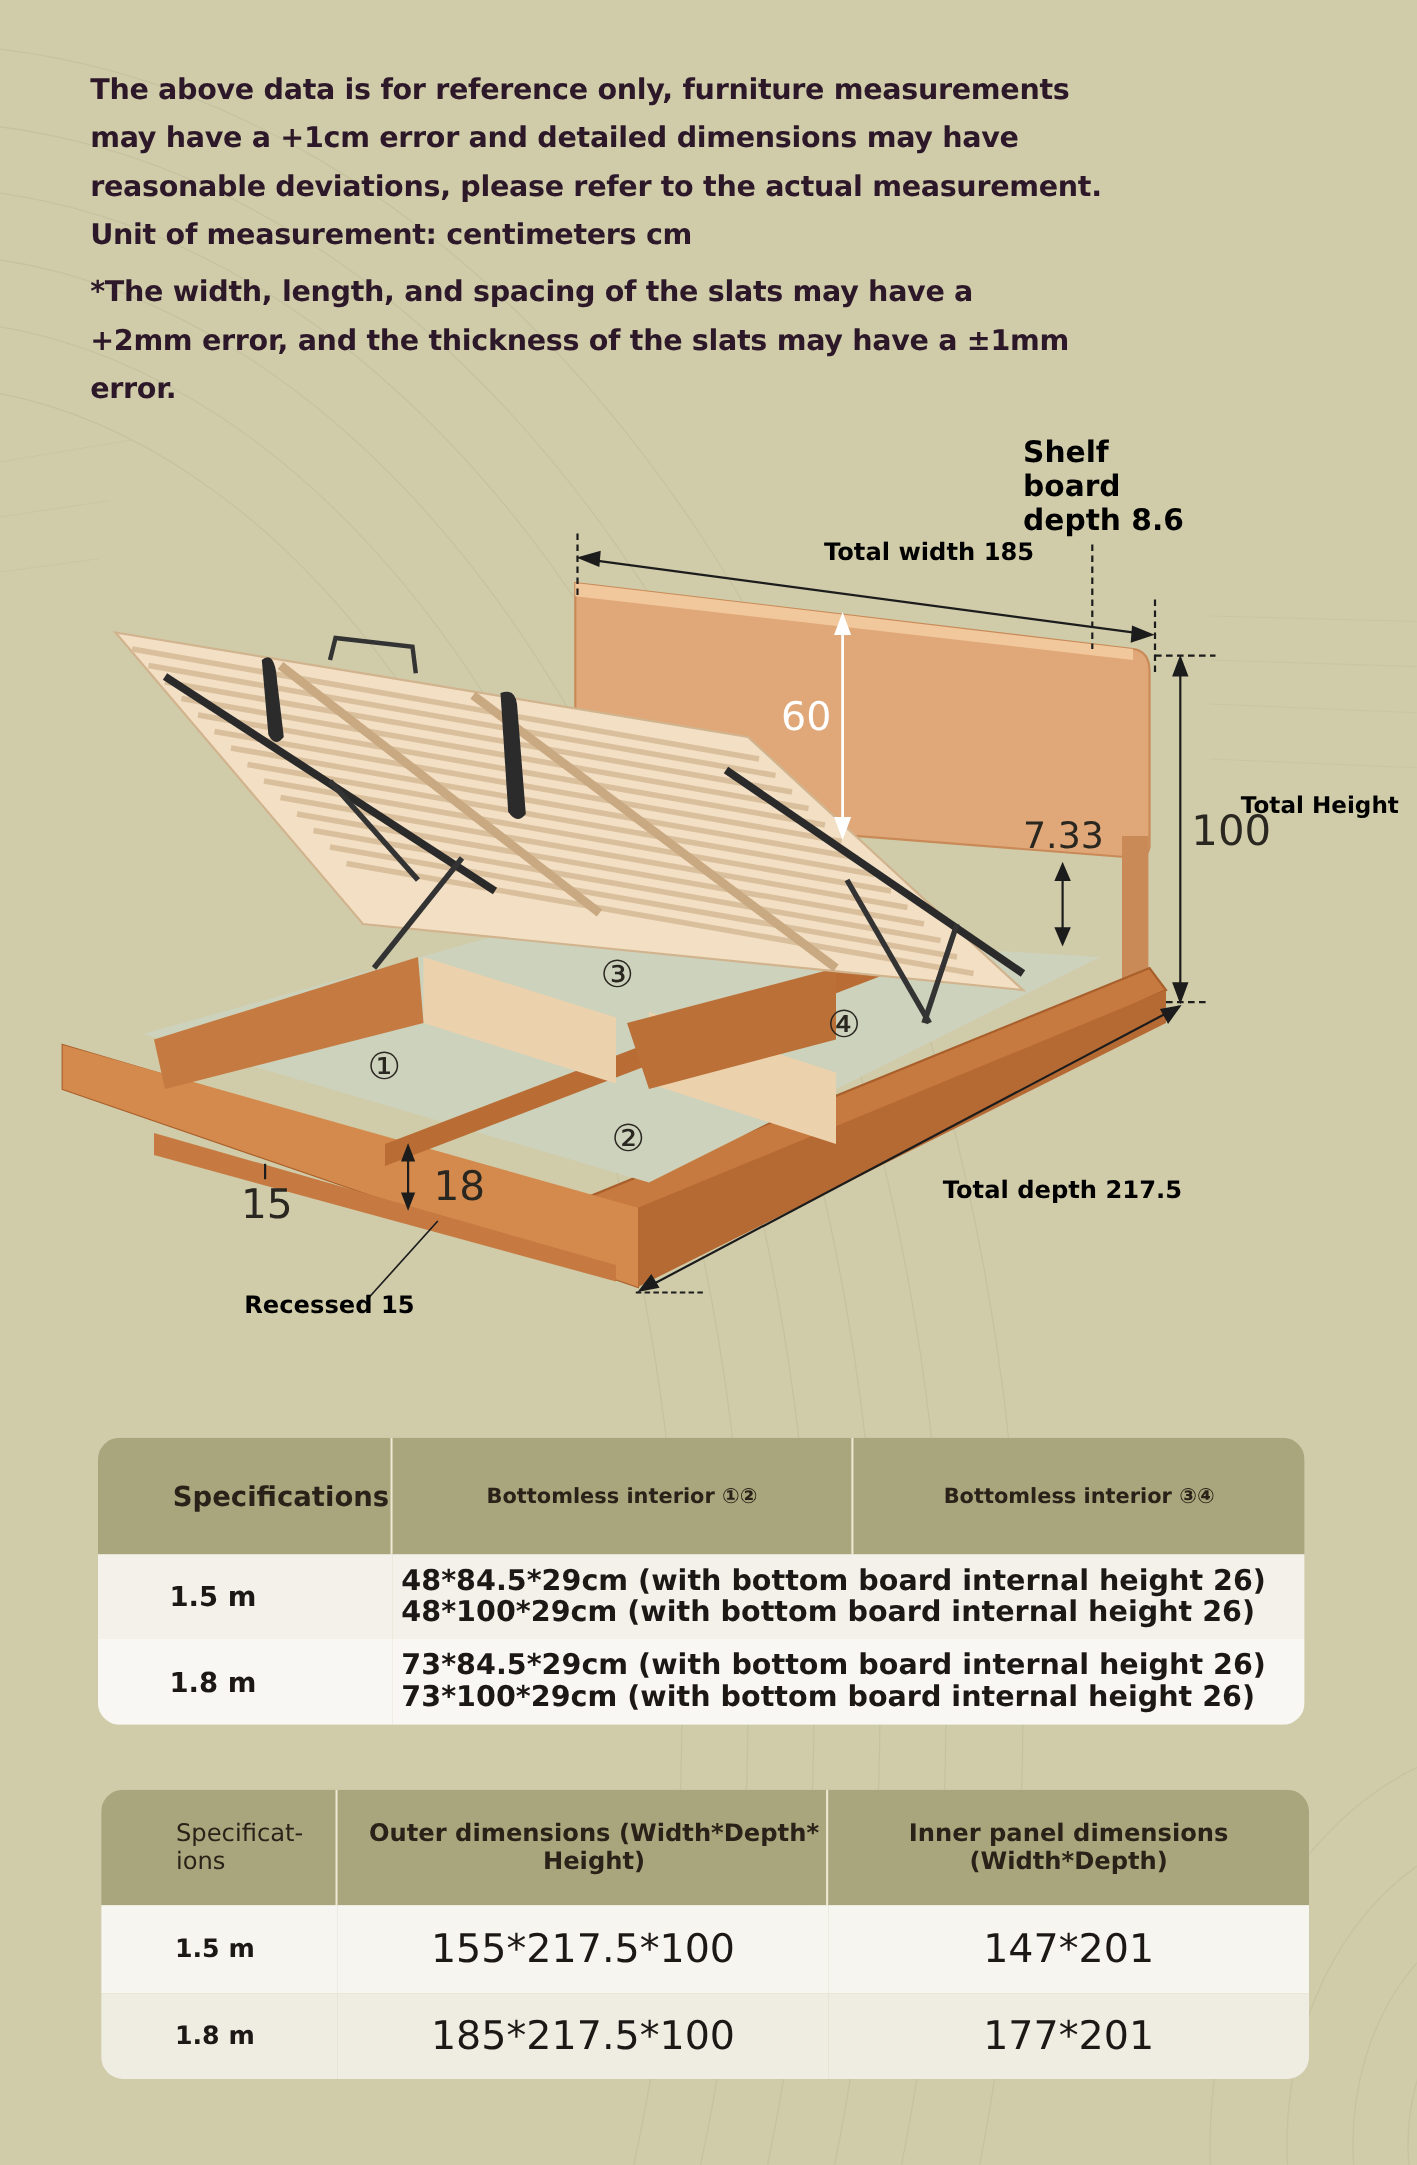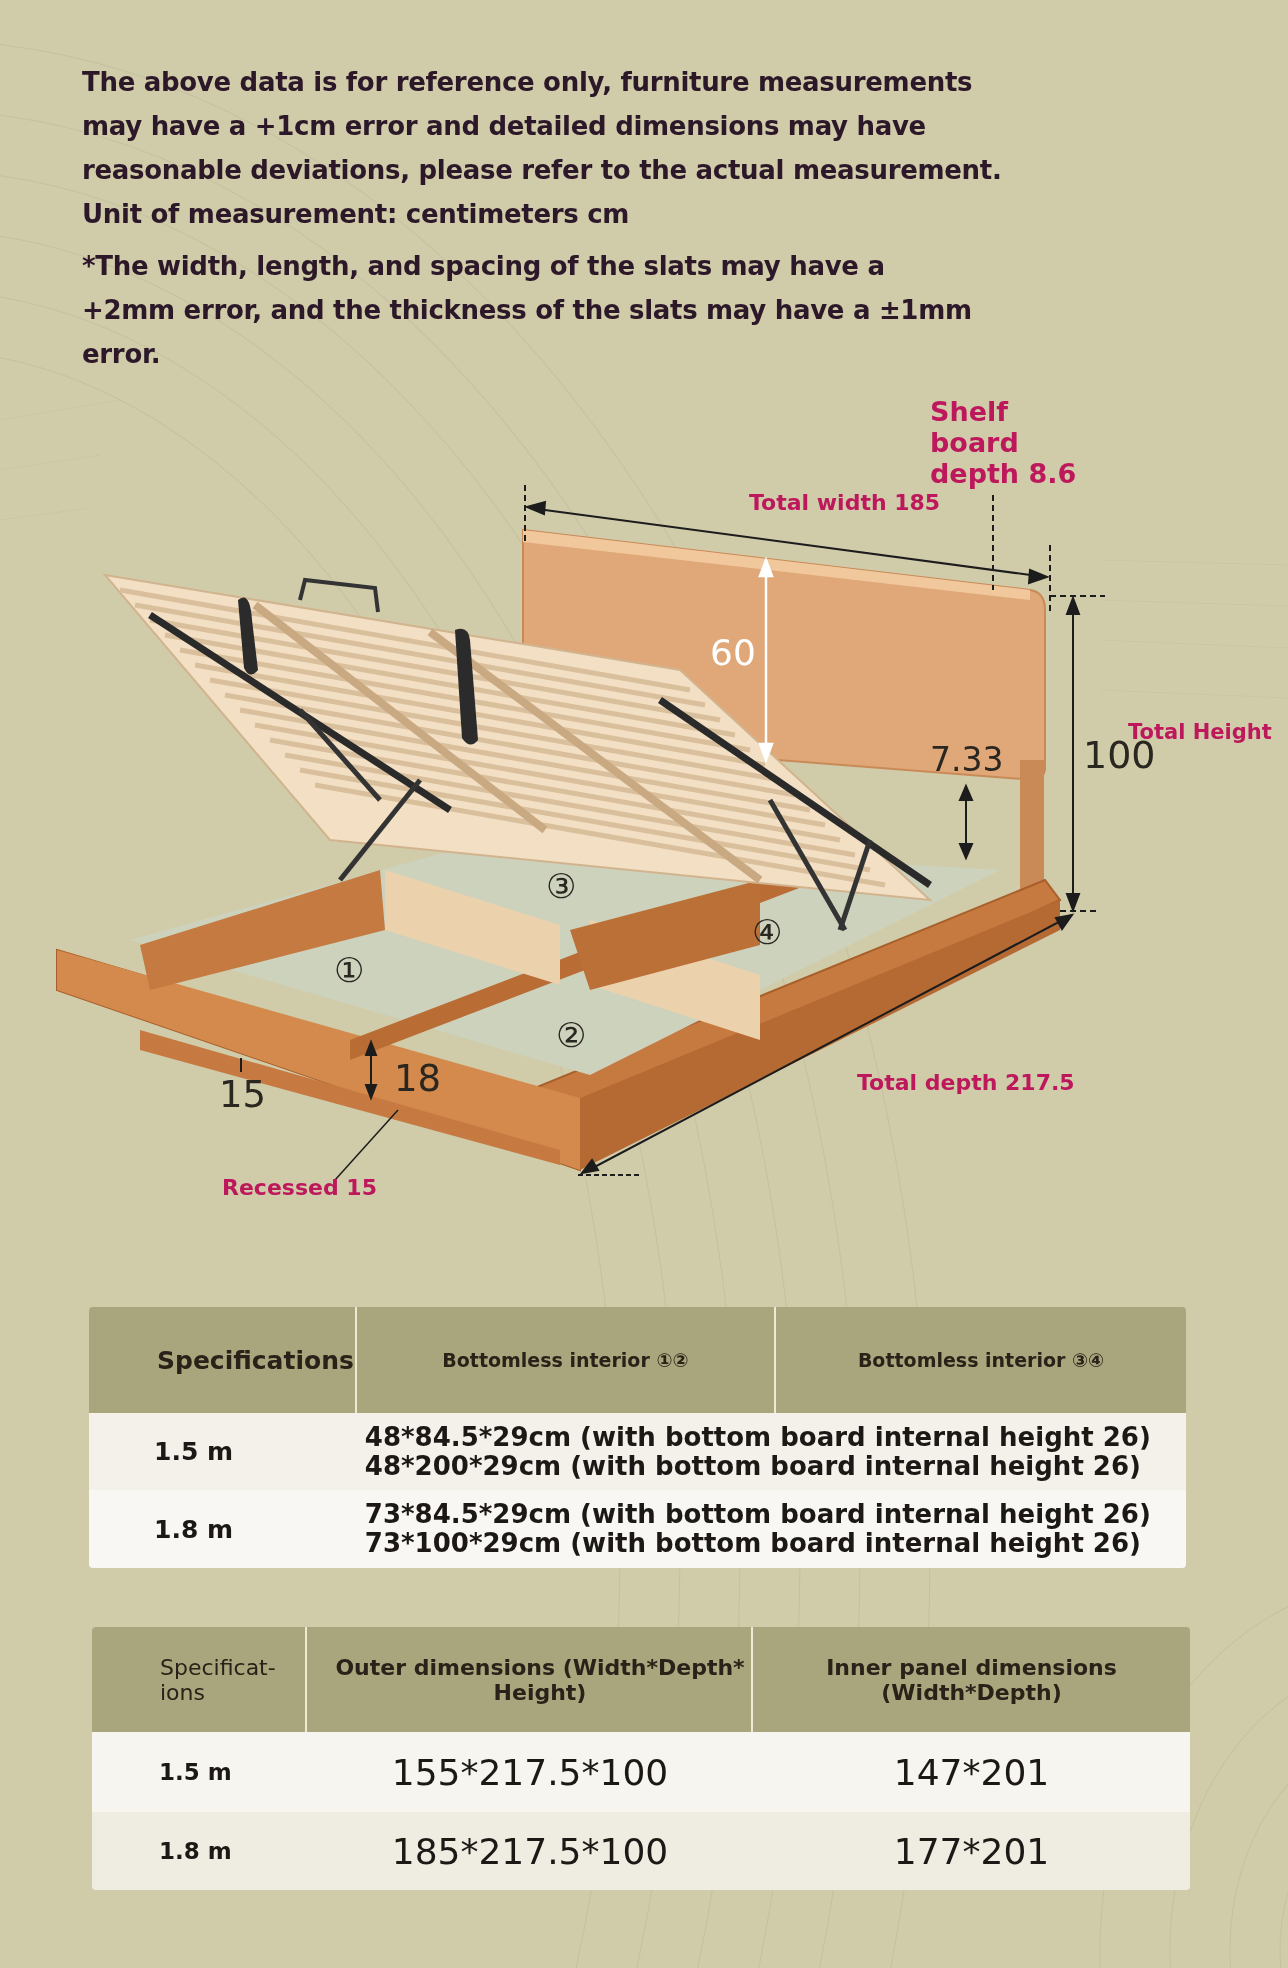--- a/index.html
+++ b/index.html
@@ -4,23 +4,23 @@
 <style>
   html,body{margin:0;padding:0;}
   body{width:1288px;height:1968px;position:relative;overflow:hidden;
     background:#d0ccaa;
     font-family:"DejaVu Sans","Liberation Sans",sans-serif;color:#2a1a24;}
   .bg-rings{position:absolute;inset:0;pointer-events:none;}
   .note{position:absolute;left:82px;font-weight:bold;font-size:26px;line-height:44px;color:#2c1828;letter-spacing:-0.3px;}
   .note1{top:60px;width:920px;}
   .note2{top:244px;width:900px;}
   .illus{position:absolute;left:0;top:380px;width:1288px;height:820px;}
-  .lbl{position:absolute;font-weight:bold;color:#be185d;}
+  .lbl{position:absolute;font-weight:bold;color:#000000;}
   .num{position:absolute;font-weight:normal;color:#2a2620;}
-  table.spec{position:absolute;border-collapse:separate;border-spacing:0;border-radius:4px;overflow:hidden;}
+  table.spec{position:absolute;border-collapse:separate;border-spacing:0;border-radius:20px;overflow:hidden;}
   .t1{left:89px;top:1307px;width:1097px;}
   .t2{left:92px;top:1627px;width:1098px;}
   table.spec th{background:#a9a57c;color:#2a2218;font-weight:bold;text-align:center;vertical-align:middle;border-right:2px solid #eeead4;}
   table.spec th:last-child{border-right:none;}
   table.spec td{vertical-align:middle;color:#1c1816;}
   .t1 th{height:104px;font-size:19px;}
   .t1 th.first{font-size:25px;text-align:left;padding-left:68px;}
   .t1 td{font-size:26px;font-weight:bold;line-height:29px;}
   .t1 td.spec-col{font-size:25px;text-align:left;padding-left:65px;}
   .t1 td.desc{padding-left:8px;white-space:normal;}
@@ -184,21 +184,21 @@
   <thead>
     <tr>
       <th class="first">Specifications</th>
       <th>Bottomless interior ①②</th>
       <th>Bottomless interior ③④</th>
     </tr>
   </thead>
   <tbody>
     <tr class="r1">
       <td class="spec-col">1.5 m</td>
-      <td class="desc" colspan="2">48*84.5*29cm (with bottom board internal height 26) 48*200*29cm (with bottom board internal height 26)</td>
+      <td class="desc" colspan="2">48*84.5*29cm (with bottom board internal height 26) 48*100*29cm (with bottom board internal height 26)</td>
     </tr>
     <tr class="r2">
       <td class="spec-col">1.8 m</td>
       <td class="desc" colspan="2">
         <div>73*84.5*29cm (with bottom board internal height 26)</div>
         <div>73*100*29cm (with bottom board internal height 26)</div>
       </td>
     </tr>
   </tbody>
 </table>

